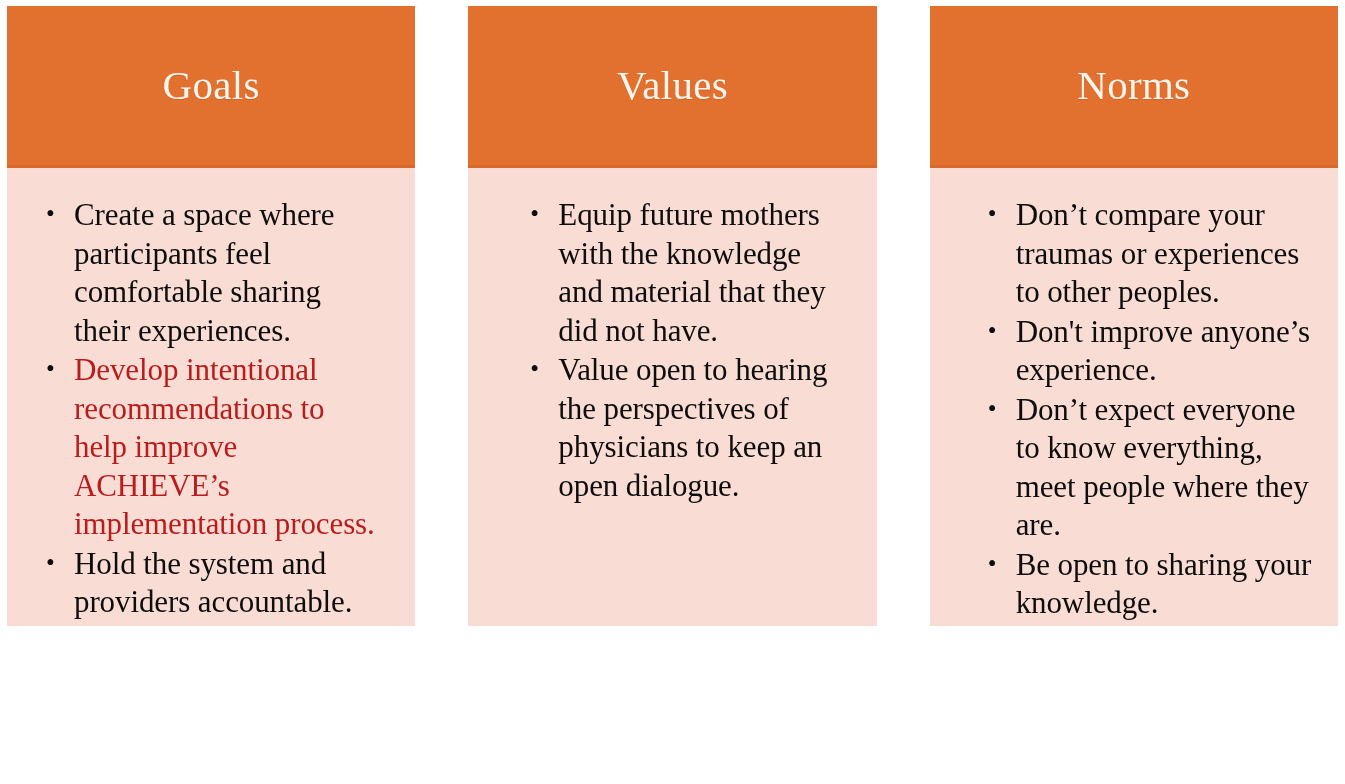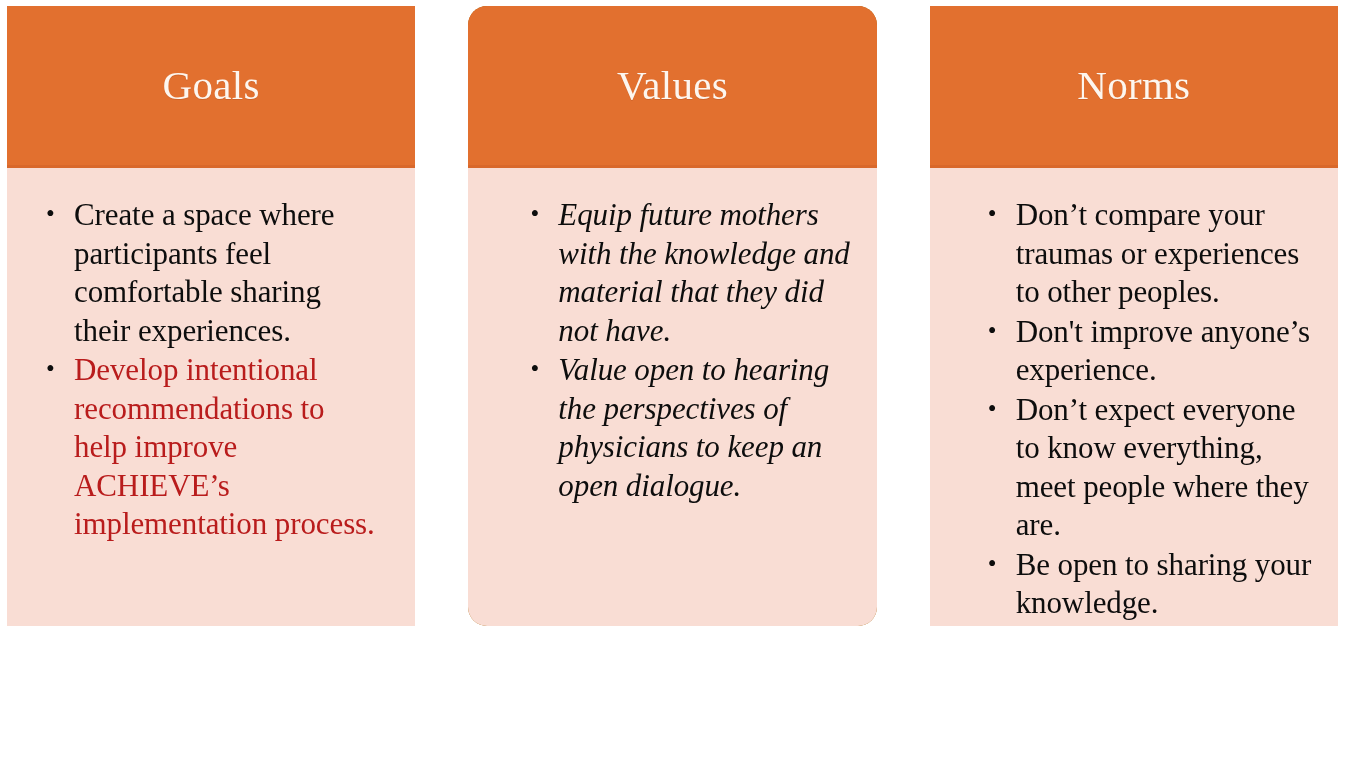--- a/index.html
+++ b/index.html
@@ -95,29 +95,30 @@
 <div class="board" style="background: rgb(255, 255, 255);">
 
   <div class="column" id="col-goals" style="background: rgb(249, 221, 212);">
     <div class="col-header" style="background: rgb(226, 112, 47); border-bottom-color: rgb(217, 104, 43);">
       <div class="col-header-title" style="color: rgb(253, 246, 239);">Goals</div>
     </div>
     <div class="col-body" style="background: rgb(249, 221, 212);">
       <ul class="bullets">
         <li style="color: rgb(13, 13, 13);">Create a space where participants feel comfortable sharing their experiences.</li>
         <li style="color: #b91c1c;">Develop intentional recommendations to help improve ACHIEVE’s implementation process.</li>
+        <li style="color: rgb(13, 13, 13);">Hold the system and providers accountable.</li>
       </ul>
     </div>
   </div>
 
-  <div class="column" id="col-values" style="background: #a16207; border-radius: 19px;">
+  <div class="column" id="col-values" style="background: #a16207;">
     <div class="col-header" style="background: rgb(226, 112, 47); border-bottom-color: rgb(217, 104, 43);">
       <div class="col-header-title" style="color: rgb(253, 246, 239);">Values</div>
     </div>
-    <div class="col-body" style="background: rgb(249, 221, 212); font-style: italic;">
+    <div class="col-body" style="background: rgb(249, 221, 212);">
       <ul class="bullets">
         <li style="color: rgb(13, 13, 13);">Equip future mothers with the knowledge and material that they did not have.</li>
         <li style="color: rgb(13, 13, 13);">Value open to hearing the perspectives of physicians to keep an open dialogue.</li>
       </ul>
     </div>
   </div>
 
   <div class="column" id="col-norms" style="background: #3b82f6;">
     <div class="col-header" style="background: rgb(226, 112, 47); border-bottom-color: rgb(217, 104, 43);">
       <div class="col-header-title" style="color: rgb(253, 246, 239);">Norms</div>

